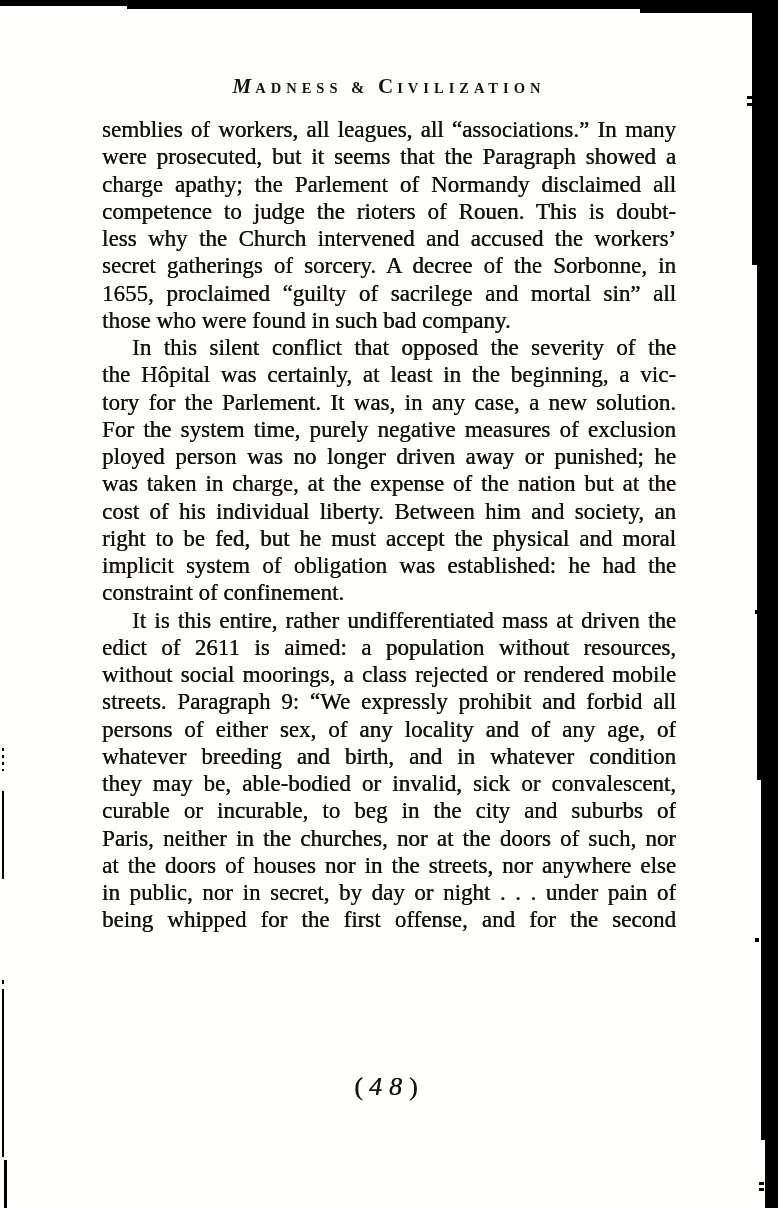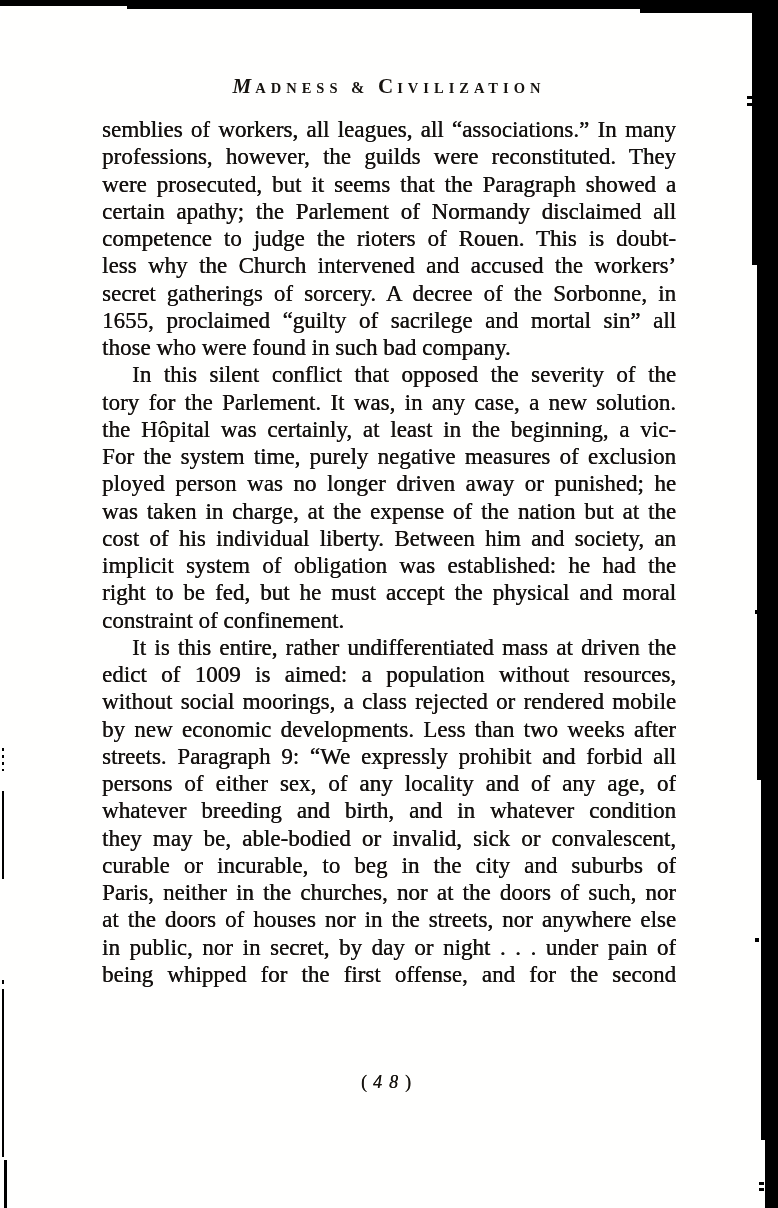--- a/index.html
+++ b/index.html
@@ -63,21 +63,21 @@
   }
   .text-line.just { text-align-last: justify; }
   .text-line.indent { text-indent: 30px; }
   
   .page-number {
     position: absolute;
     top: 1072px;
     left: 102px;
     width: 574px;
     text-align: center;
-    font-size: 18px;
+    font-size: 26px;
     color: #17140f;
     text-shadow: 0.3px 0 0 currentColor;
     letter-spacing: 6px;
     white-space: nowrap;
   }
   .page-number .digits { font-style: italic; letter-spacing: 7px; }
   
   .artifact {
     position: absolute;
     background: #000000;
@@ -110,42 +110,40 @@
 <div id="page">
 
   <div class="running-header">
     <span class="initial">M</span><span>ADNESS</span>
     <span class="amp">&amp;</span>
     <span class="initial upright">C</span><span>IVILIZATION</span>
   </div>
 
   <div class="body-text">
       <div class="text-line just">semblies of workers, all leagues, all “associations.” In many</div>
-      <div class="text-line just">professions, however, the guilds were reconstituted. They</div>
       <div class="text-line just">were prosecuted, but it seems that the Paragraph showed a</div>
-      <div class="text-line just">certain apathy; the Parlement of Normandy disclaimed all</div>
+      <div class="text-line just">charge apathy; the Parlement of Normandy disclaimed all</div>
       <div class="text-line just">competence to judge the rioters of Rouen. This is doubt-</div>
       <div class="text-line just">less why the Church intervened and accused the workers’</div>
       <div class="text-line just">secret gatherings of sorcery. A decree of the Sorbonne, in</div>
       <div class="text-line just">1655, proclaimed “guilty of sacrilege and mortal sin” all</div>
       <div class="text-line">those who were found in such bad company.</div>
       <div class="text-line just indent">In this silent conflict that opposed the severity of the</div>
+      <div class="text-line just">the Hôpital was certainly, at least in the beginning, a vic-</div>
       <div class="text-line just">tory for the Parlement. It was, in any case, a new solution.</div>
-      <div class="text-line just">the Hôpital was certainly, at least in the beginning, a vic-</div>
       <div class="text-line just">For the system time, purely negative measures of exclusion</div>
       <div class="text-line just">ployed person was no longer driven away or punished; he</div>
       <div class="text-line just">was taken in charge, at the expense of the nation but at the</div>
       <div class="text-line just">cost of his individual liberty. Between him and society, an</div>
+      <div class="text-line just">right to be fed, but he must accept the physical and moral</div>
       <div class="text-line just">implicit system of obligation was established: he had the</div>
-      <div class="text-line just">right to be fed, but he must accept the physical and moral</div>
       <div class="text-line">constraint of confinement.</div>
       <div class="text-line just indent">It is this entire, rather undifferentiated mass at driven the</div>
-      <div class="text-line just">edict of 1009 is aimed: a population without resources,</div>
+      <div class="text-line just">edict of 2611 is aimed: a population without resources,</div>
       <div class="text-line just">without social moorings, a class rejected or rendered mobile</div>
-      <div class="text-line just">by new economic developments. Less than two weeks after</div>
       <div class="text-line just">streets. Paragraph 9: “We expressly prohibit and forbid all</div>
       <div class="text-line just">persons of either sex, of any locality and of any age, of</div>
       <div class="text-line just">whatever breeding and birth, and in whatever condition</div>
       <div class="text-line just">they may be, able-bodied or invalid, sick or convalescent,</div>
       <div class="text-line just">curable or incurable, to beg in the city and suburbs of</div>
       <div class="text-line just">Paris, neither in the churches, nor at the doors of such, nor</div>
       <div class="text-line just">at the doors of houses nor in the streets, nor anywhere else</div>
       <div class="text-line just">in public, nor in secret, by day or night . . . under pain of</div>
       <div class="text-line just">being whipped for the first offense, and for the second</div>
     </div>

